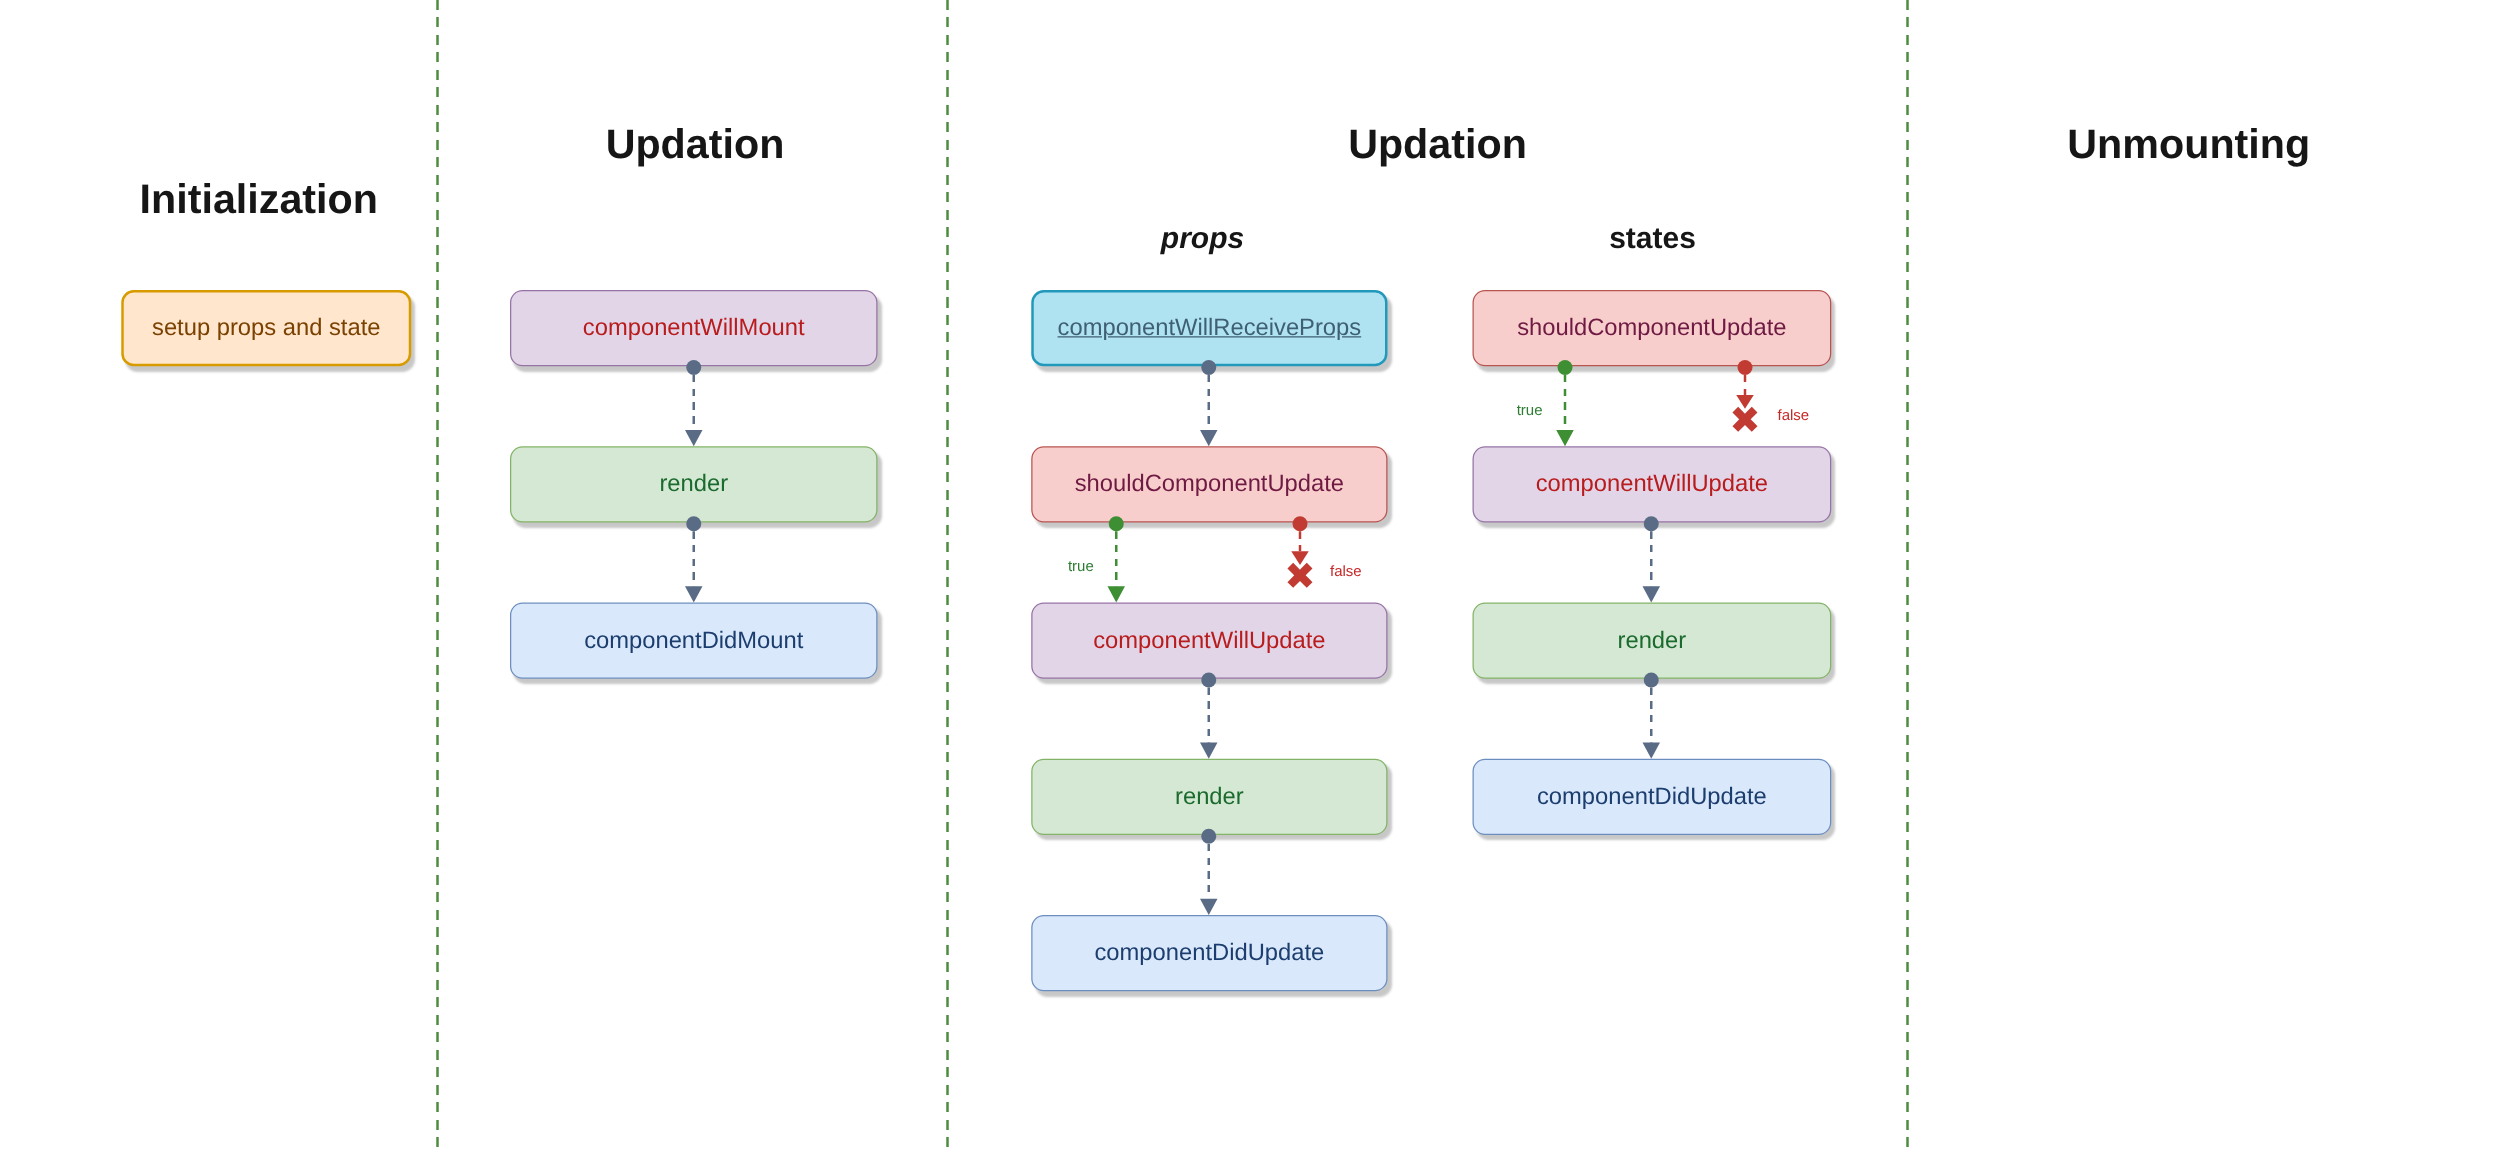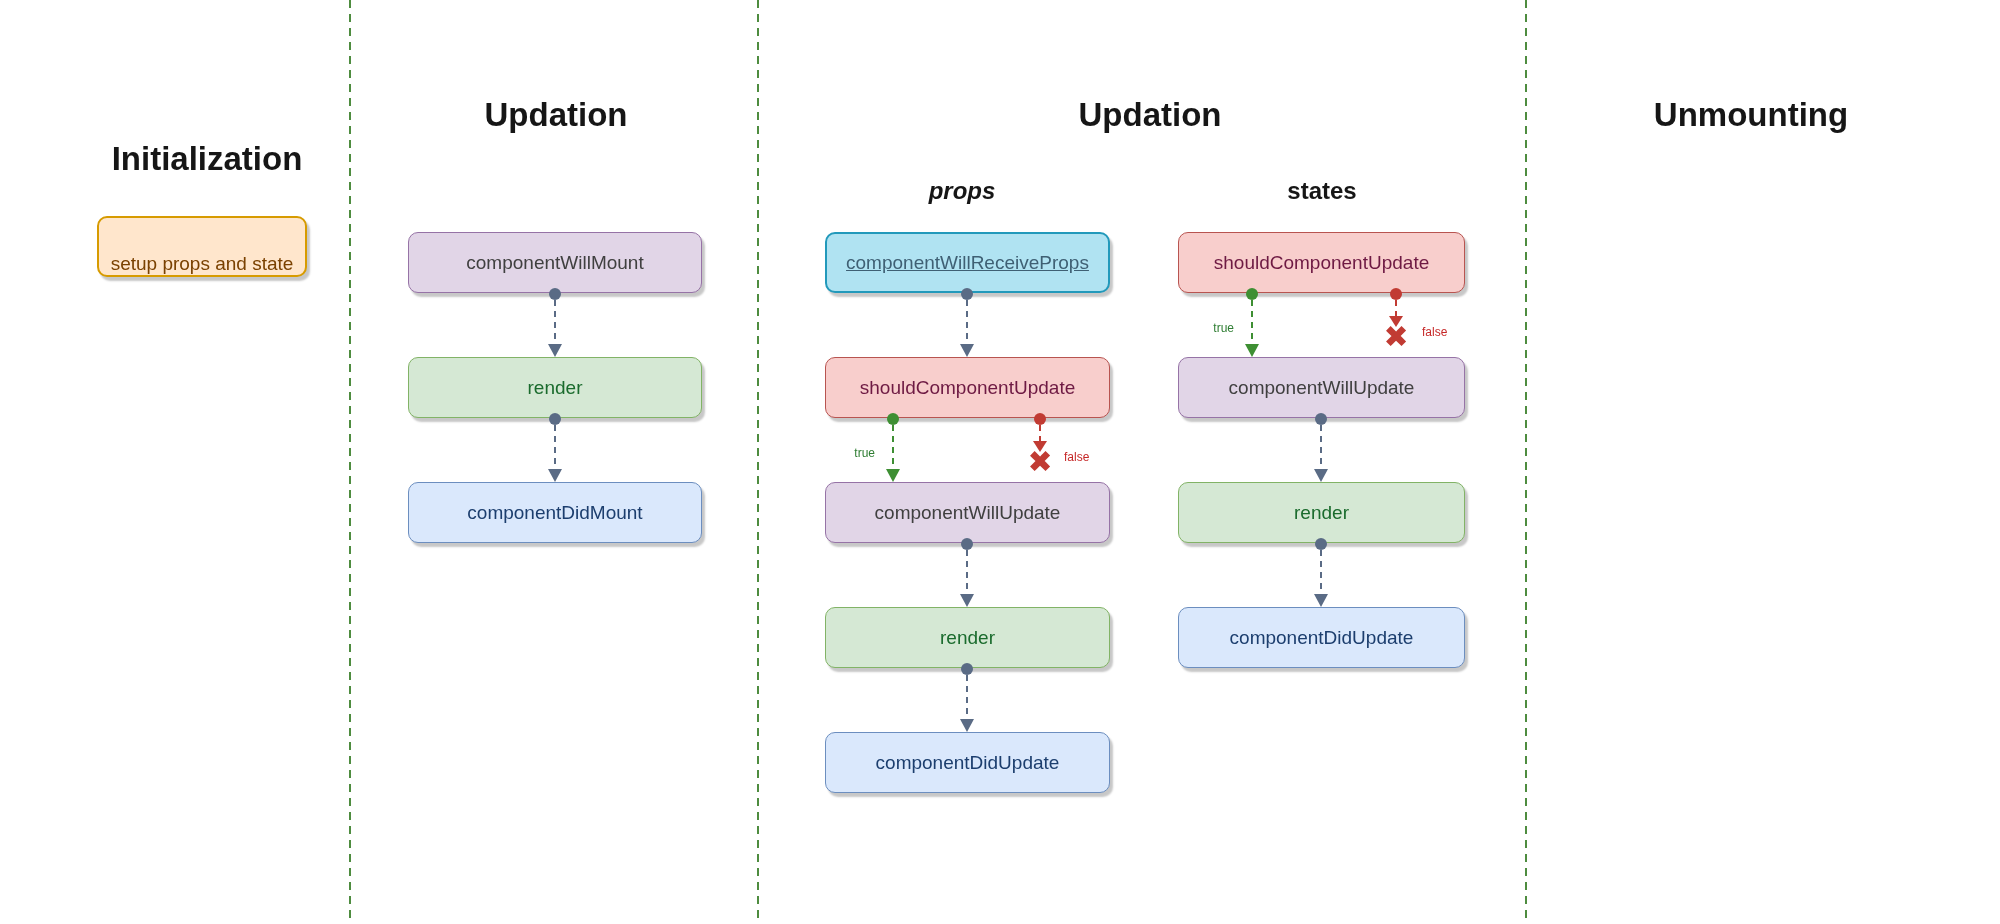--- a/index.html
+++ b/index.html
@@ -23,21 +23,21 @@
   }
   
   .node{
     position:absolute;height:61px;border-radius:10px;
     display:flex;align-items:center;justify-content:center;
     font-size:19px;box-sizing:border-box;
     box-shadow:3px 4px 2px rgba(0,0,0,0.22);
     white-space:nowrap;
   }
   .node.orange{background:#ffe6cc;border:2px solid #d79b00;color:#7a4100;}
-  .node.purple{background:#e1d5e7;border:1.6px solid #9673a6;color:#404040;}
+  .node.purple{background:#e1d5e7;border:1.6px solid #9673a6;color:#b91c1c;}
   .node.green {background:#d5e8d4;border:1.6px solid #82b366;color:#1a6b2d;}
   .node.blue  {background:#dae8fc;border:1.6px solid #6c8ebf;color:#1c3e6e;}
   .node.red   {background:#f8cecc;border:1.6px solid #b85450;color:#6e1a43;}
   .node.cyan  {background:#b0e3f2;border:2px solid #2299bb;color:#3f6074;text-decoration:underline;}
   
   .dot{position:absolute;width:12px;height:12px;border-radius:50%;transform:translateX(-50%);}
   .dot.gray {background:#5a6b85;}
   .dot.green{background:#3e8f33;}
   .dot.red  {background:#c13b33;}
   .dash{position:absolute;width:2px;transform:translateX(-50%);}
@@ -71,21 +71,21 @@
   <div class="separator" style="left:1525px;"></div>
 
   <div class="phase-title" style="left:207px;top:104px;margin-top:36px;">Initialization</div>
   <div class="phase-title" style="left:556px;top:96px;">Updation</div>
   <div class="phase-title" style="left:1150px;top:96px;">Updation</div>
   <div class="phase-title" style="left:1751px;top:96px;">Unmounting</div>
 
   <div class="sub-title" style="left:962px;top:177px;font-style:italic;">props</div>
   <div class="sub-title" style="left:1322px;top:177px;">states</div>
 
-  <div class="node orange" style="left:97px;top:216px;width:210px;align-items:flex-end;">
+  <div class="node orange" style="left:97px;top:232px;width:232px;">
     <span>setup props and state</span>
   </div>
 
   <div class="node purple" style="left:408px;top:232px;width:294px;">
     <span>componentWillMount</span>
   </div>
   <div class="node green" style="left:408px;top:357px;width:294px;">
     <span>render</span>
   </div>
   <div class="node blue" style="left:408px;top:482px;width:294px;">

